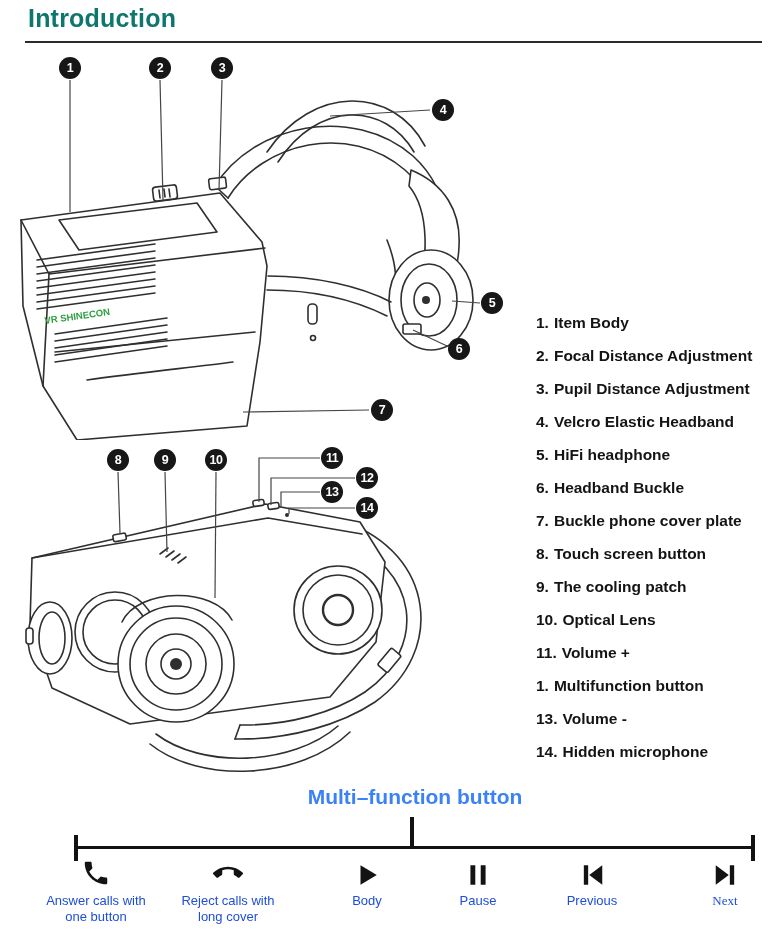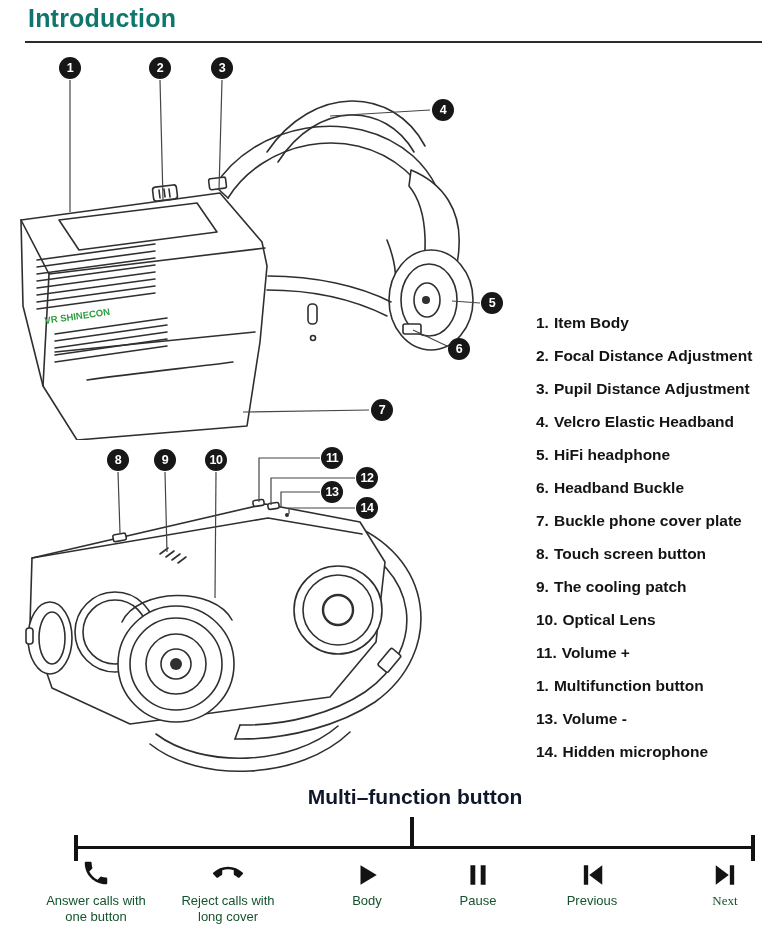--- a/index.html
+++ b/index.html
@@ -36,31 +36,31 @@
 
   .parts { position:absolute; left:536px; top:306px; display:flex; flex-direction:column; }
   .part {
     height:33px; display:flex; align-items:center;
     font-size:15.5px; font-weight:700; color:#141414; white-space:nowrap;
   }
   .part .num { margin-right:5px; }
 
   .mfb-title {
     position:absolute; left:215px; top:785px; width:400px;
-    text-align:center; font-size:21px; font-weight:700; color:#0f172a;
+    text-align:center; font-size:21px; font-weight:700; color:#3b82f6;
   }
   .mfb-stem { position:absolute; left:410px; top:817px; width:4px; height:30px; background:#121212; }
   .mfb-bar  { position:absolute; left:75px;  top:846px; width:679px; height:3px; background:#121212; }
   .mfb-cap  { position:absolute; top:835px; width:4px; height:26px; background:#121212; }
   #cap-left  { left:74px; }
   #cap-right { left:751px; }
 
   .action { position:absolute; top:855px; text-align:center; }
   .action .ic { height:33px; display:flex; align-items:flex-end; justify-content:center; }
-  .action .lbl { margin-top:5px; font-size:13px; color:#14532d; line-height:1.25; }
+  .action .lbl { margin-top:5px; font-size:13px; color:#1d4ed8; line-height:1.25; }
   #action-0 { left:38px;  width:116px; }
   #action-1 { left:168px; width:120px; }
   #action-2 { left:331px; width:72px; }
   #action-3 { left:442px; width:72px; }
   #action-4 { left:552px; width:80px; }
   #action-5 { left:689px; width:72px;font-family:Liberation Serif, serif; }
 </style>
 </head>
 <body>
 

